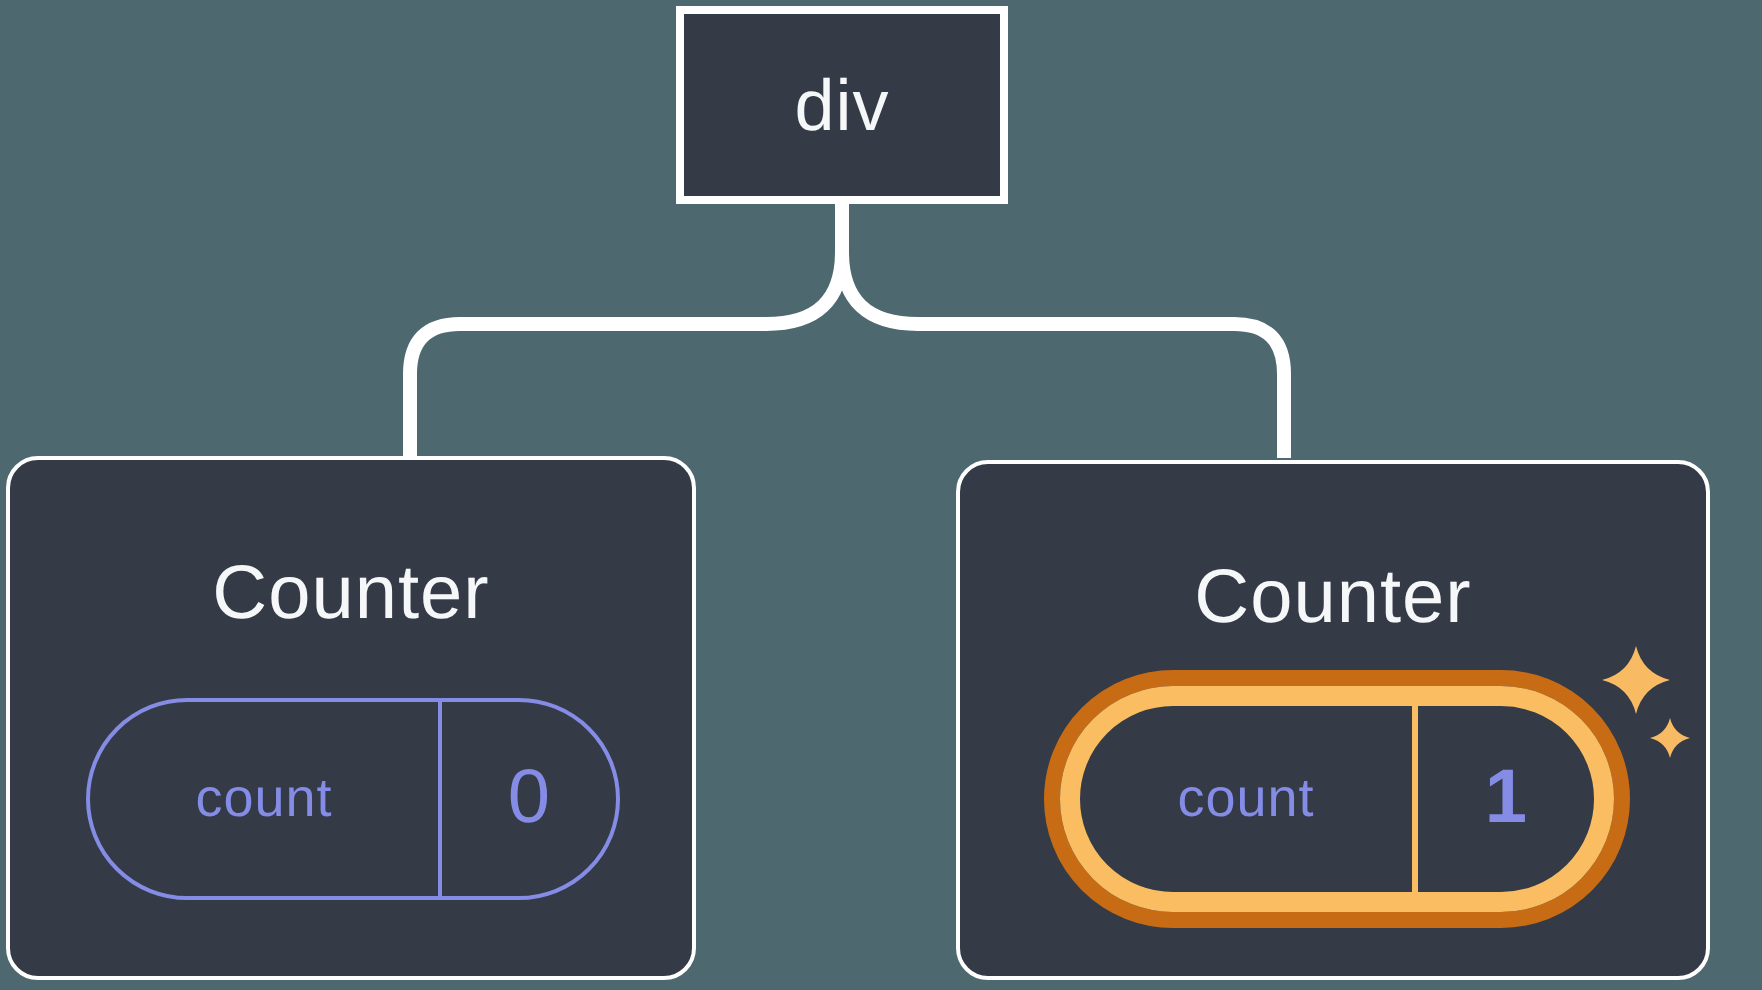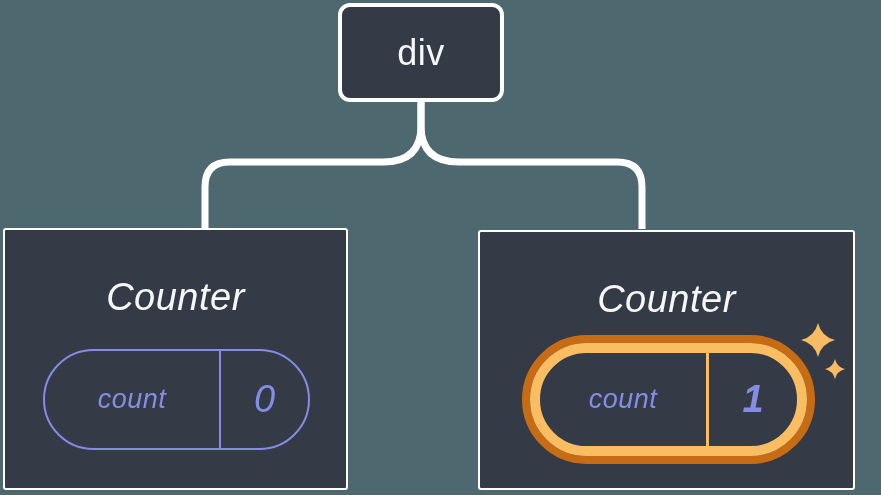--- a/index.html
+++ b/index.html
@@ -33,36 +33,35 @@
     position: absolute;
     background: var(--node-fill);
     border: 3px solid var(--node-border);
     box-sizing: border-box;
   }
   .root-node {
     left: 338px;
     top: 3px;
     width: 166px;
     height: 99px;
-    border-radius: 12px;
+    border-radius: 0;
     border-width: 4px;
     display: flex;
     align-items: center;
     justify-content: center;
   }
   .root-label {
     color: var(--title-text);
     font-size: 36px;
     font-weight: 500;
     letter-spacing: 0.5px;
   }
   .counter-node {
-    border-radius: 3px;
+    border-radius: 16px;
     border-width: 2.5px;
-    font-style: italic;
   }
   .counter-left {
     left: 3px;
     top: 228px;
     width: 345px;
     height: 262px;
   }
   .counter-right {
     left: 478px;
     top: 230px;

